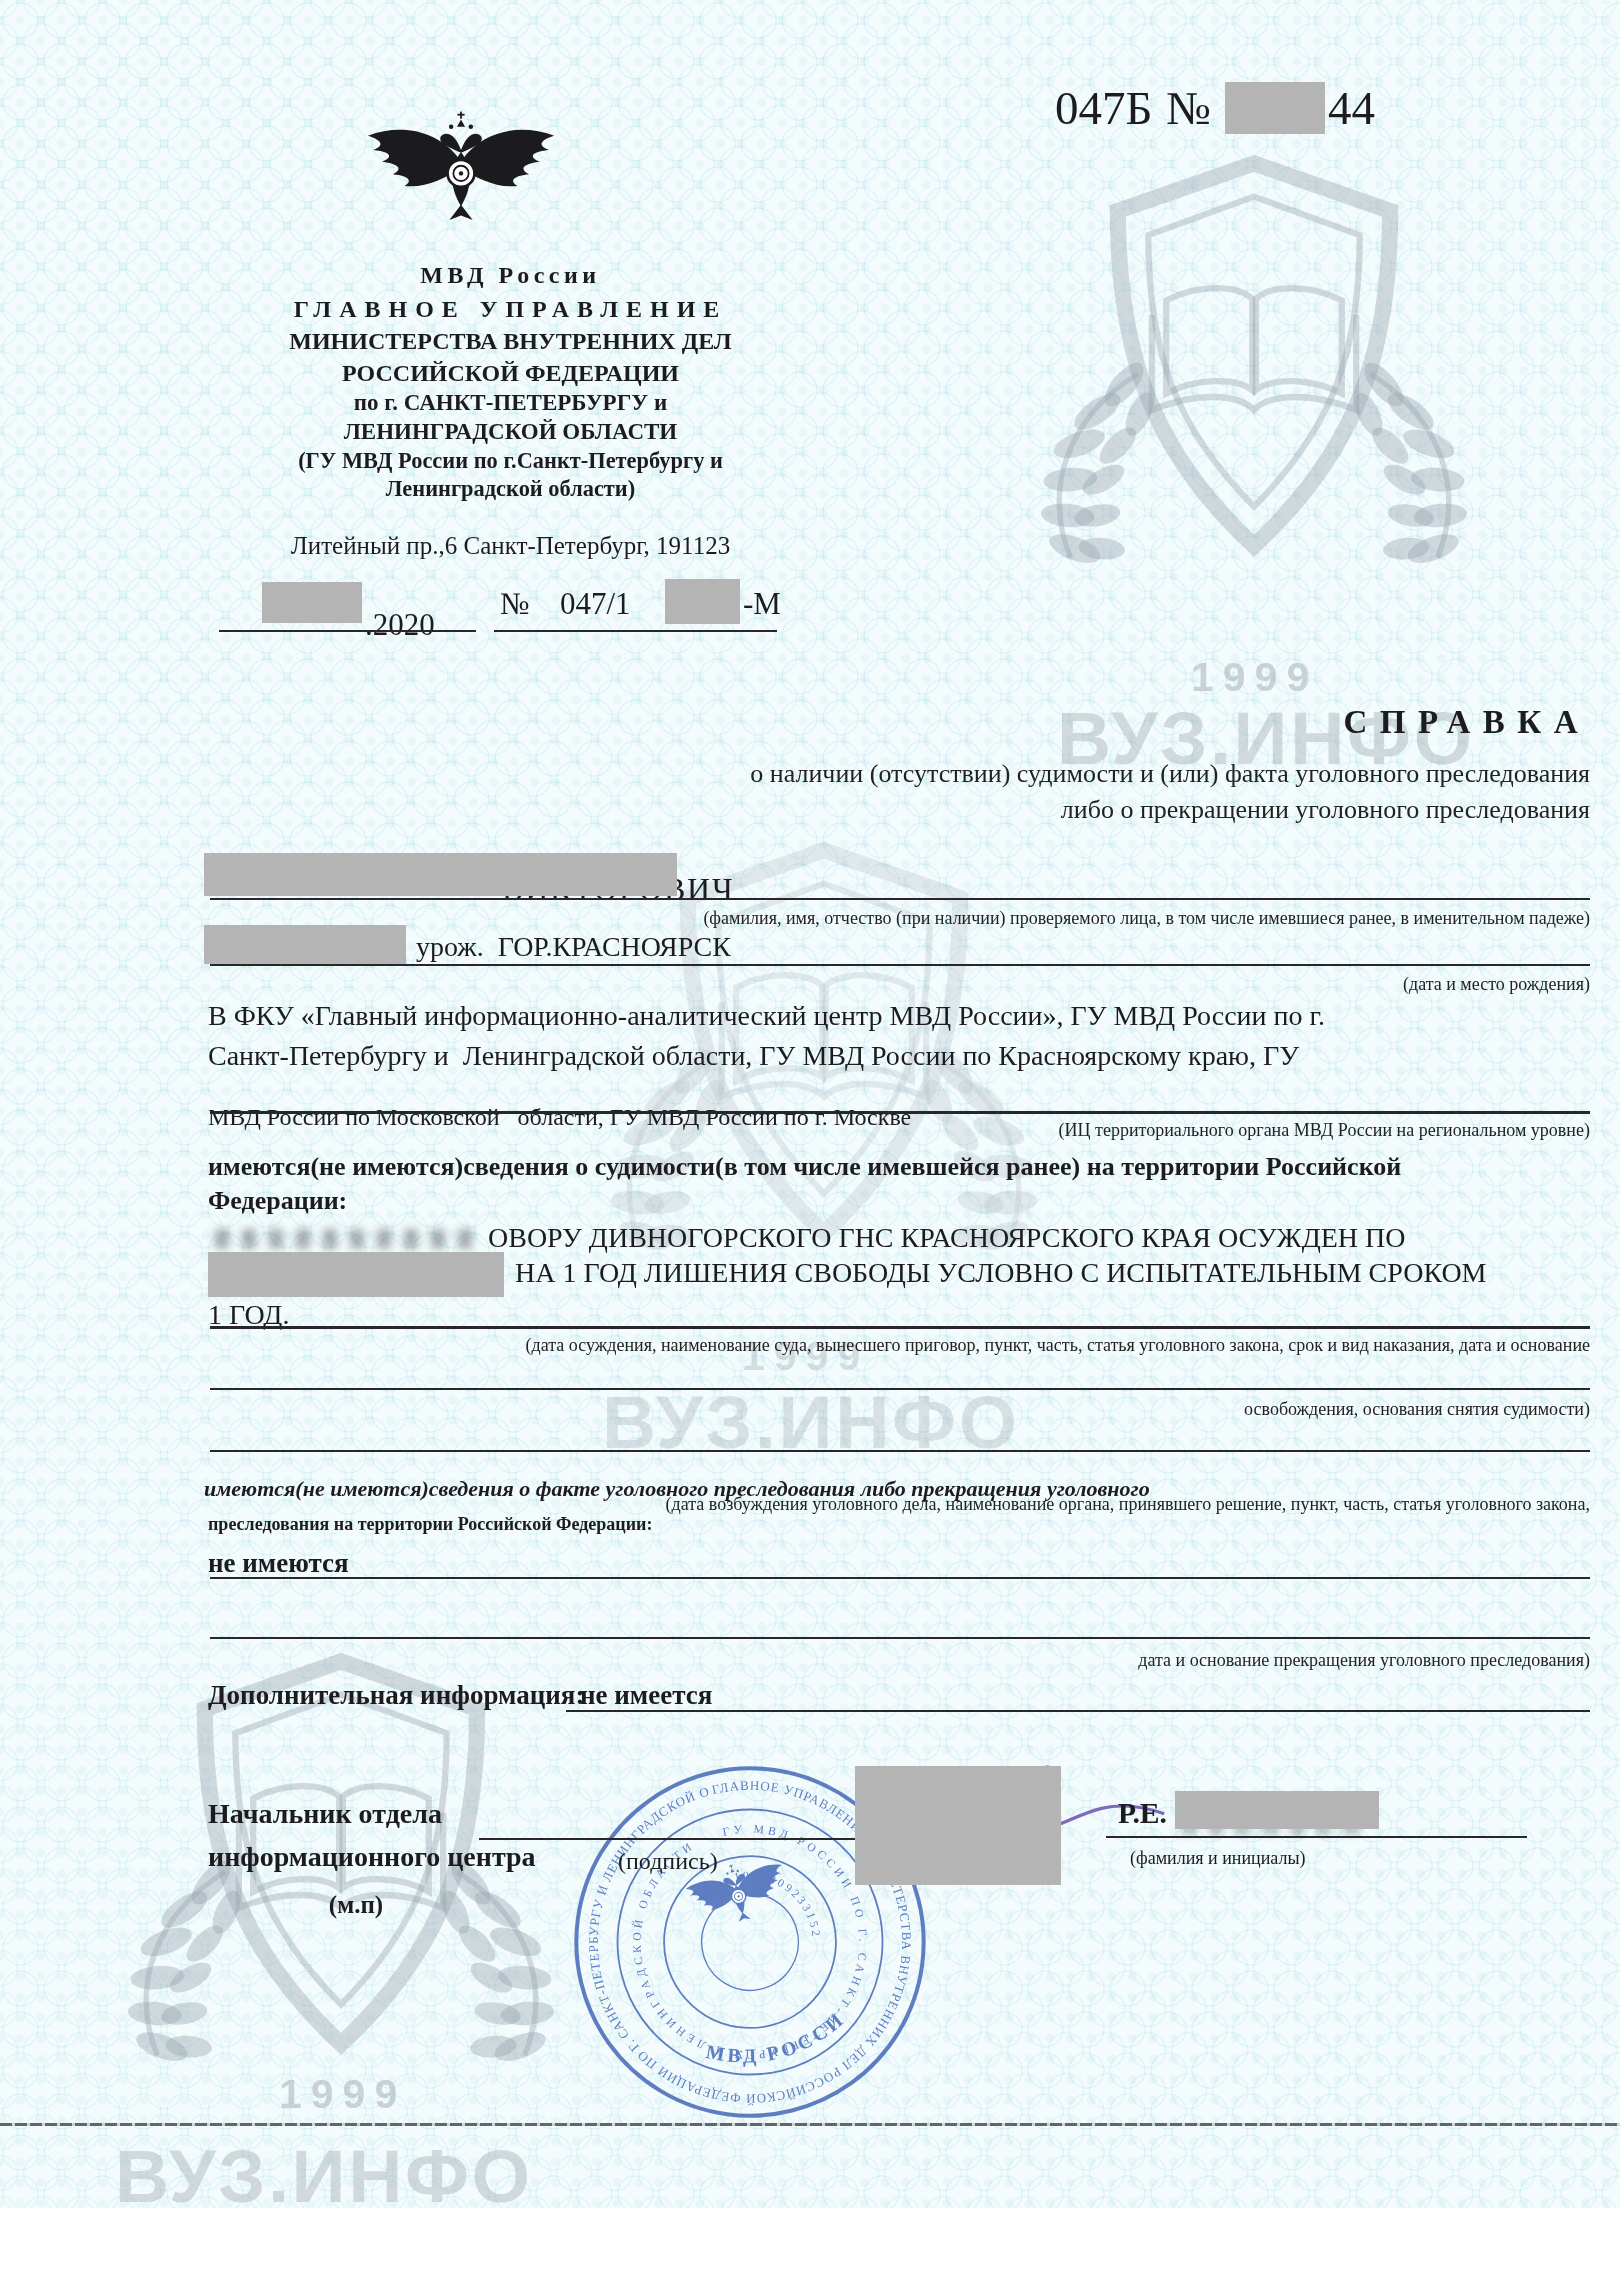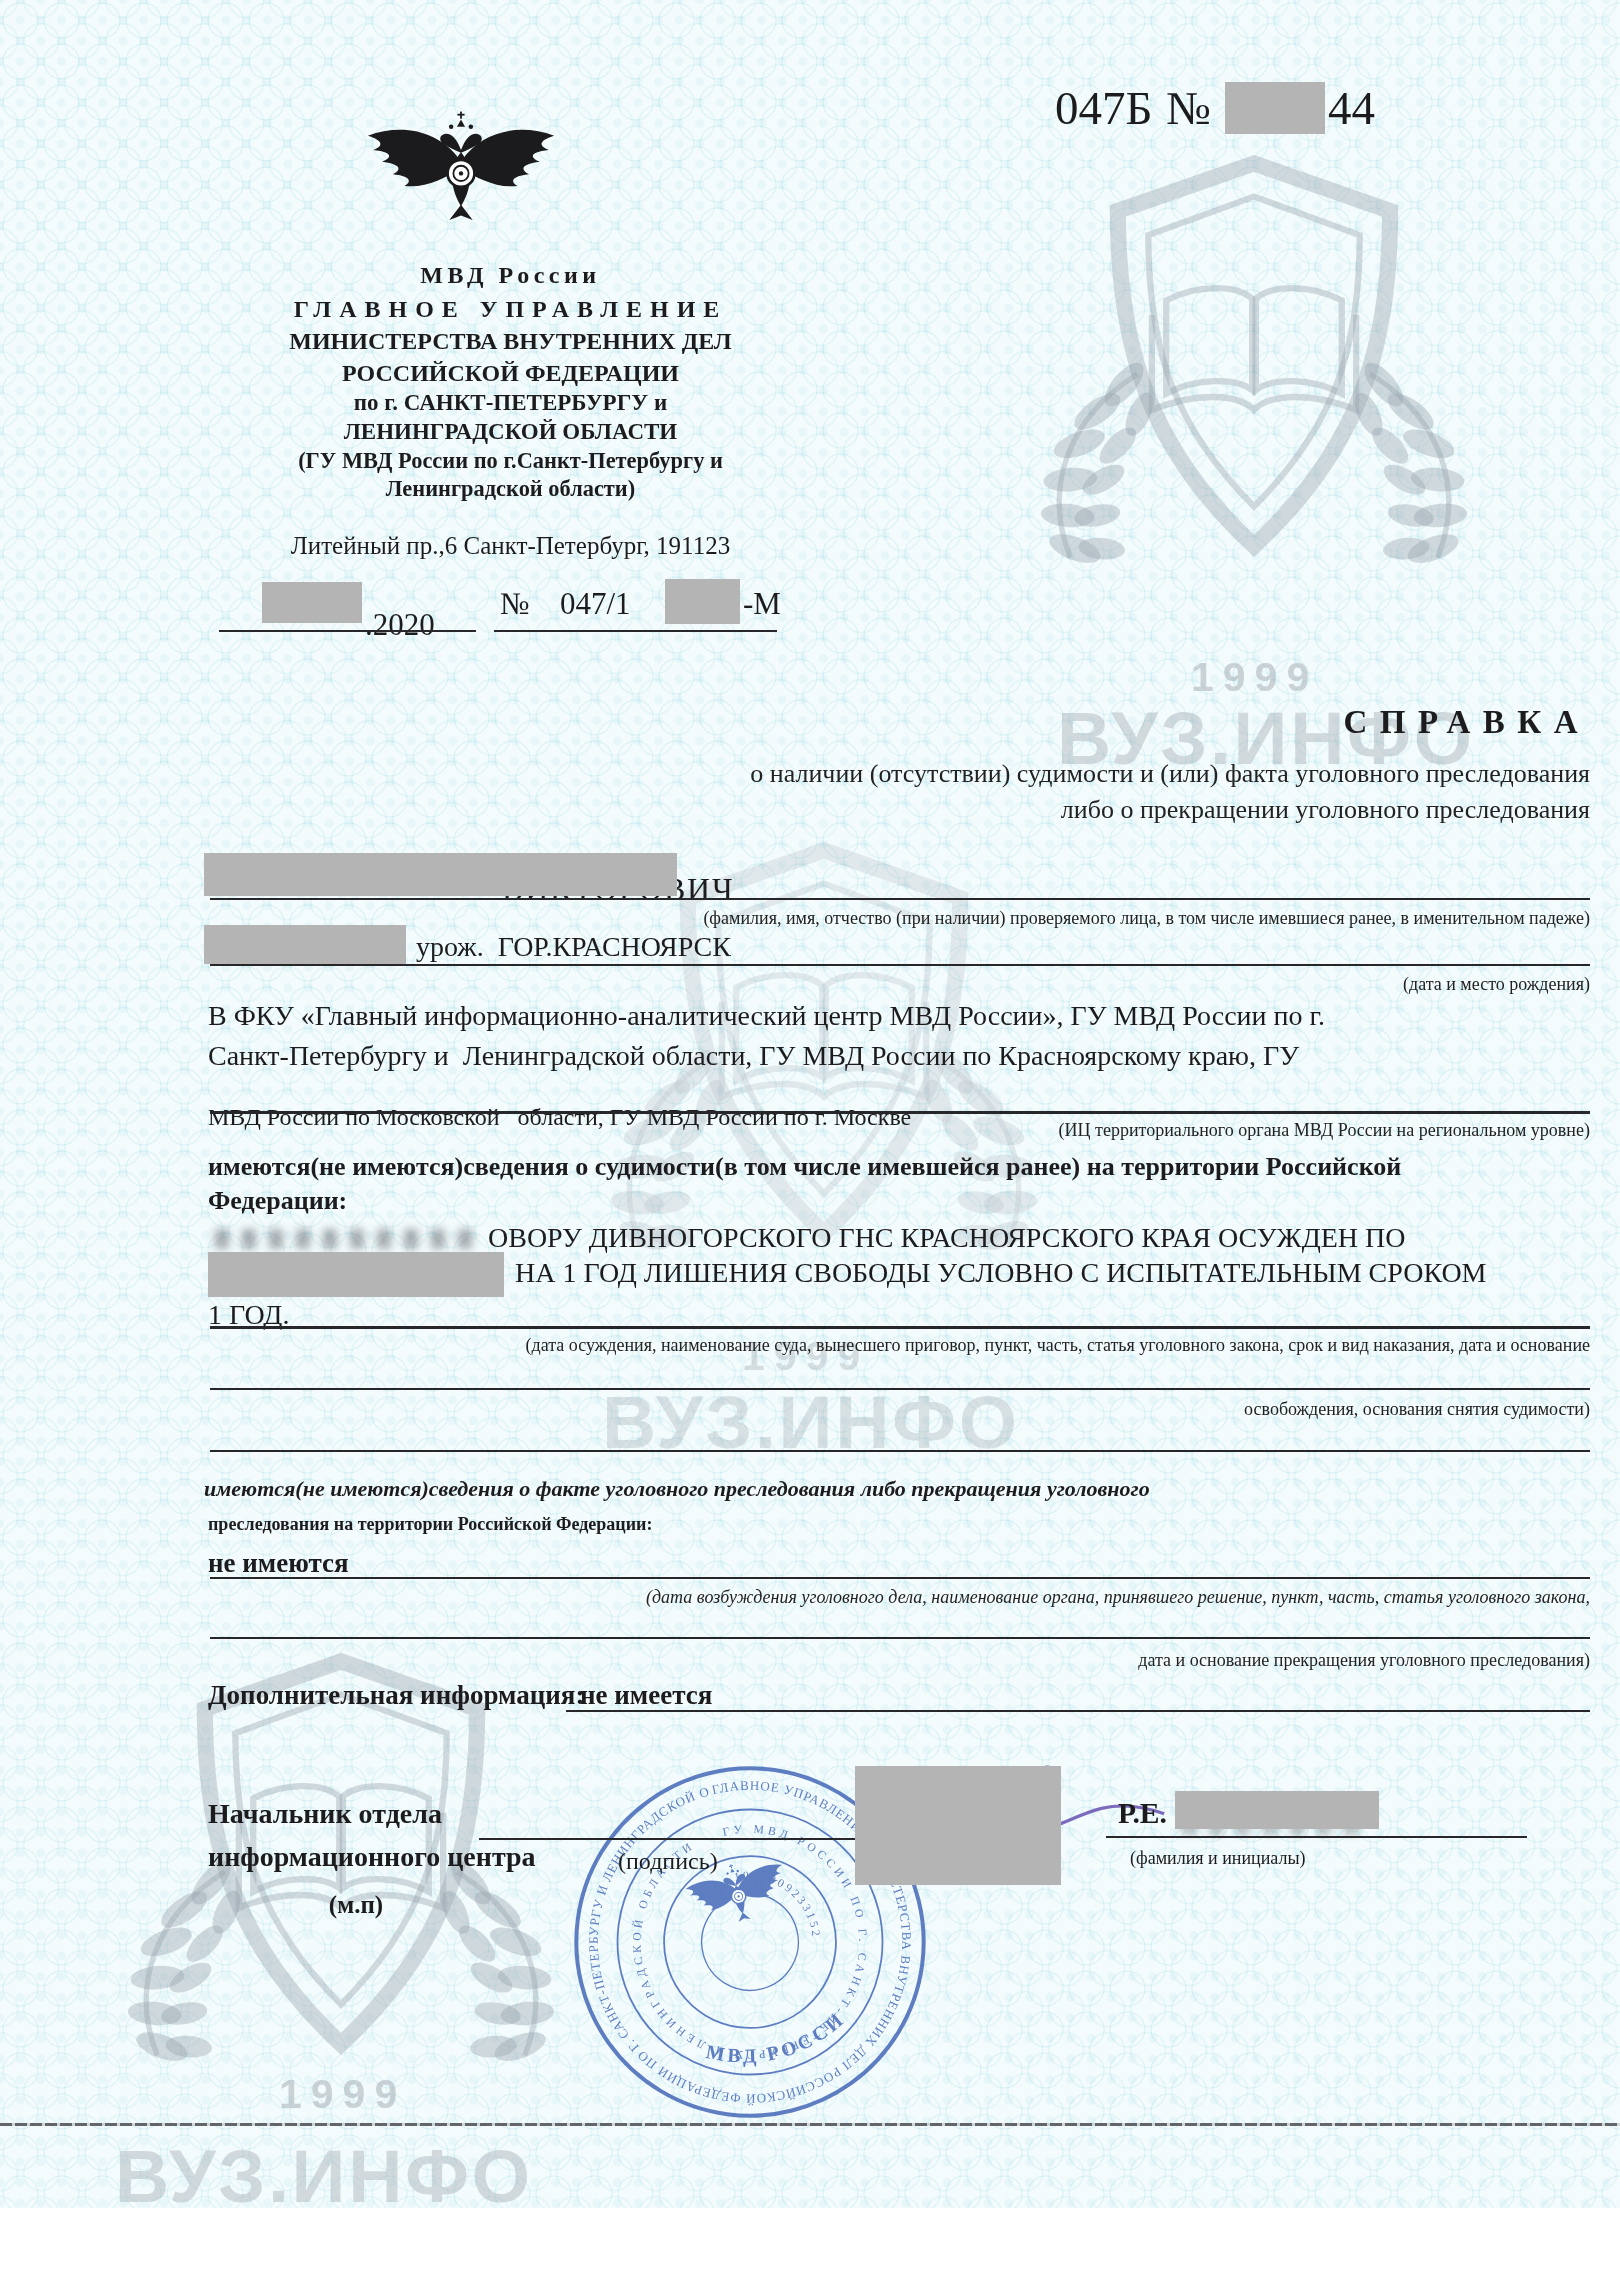--- a/index.html
+++ b/index.html
@@ -190,21 +190,21 @@
     <div class="rule" style="left:210px;top:1388px;width:1380px;"></div>
     <div class="cap" style="top:1399px;">освобождения, основания снятия судимости)</div>
     <div class="rule" style="left:210px;top:1450px;width:1380px;"></div>
   </div>
 
   <div>
     <div class="txt b" style="left:204px;top:1476px;font-size:22px;font-style:italic;">имеются(не имеются)сведения о факте уголовного преследования либо прекращения уголовного</div>
     <div class="txt b" style="left:208px;top:1514px;font-size:18px;">преследования на территории Российской Федерации:</div>
     <div class="txt b" style="left:208px;top:1548px;font-size:27px;">не имеются</div>
     <div class="rule" style="left:210px;top:1577px;width:1380px;"></div>
-    <div class="cap" style="top:1587px;font-style:italic;">(дата возбуждения уголовного дела, наименование органа, принявшего решение, пункт, часть, статья уголовного закона,</div>
+    <div class="cap" style="top:1494px;">(дата возбуждения уголовного дела, наименование органа, принявшего решение, пункт, часть, статья уголовного закона,</div>
     <div class="rule" style="left:210px;top:1637px;width:1380px;"></div>
     <div class="cap" style="top:1650px;">дата и основание прекращения уголовного преследования)</div>
   </div>
 
   <div>
     <div class="txt b" style="left:208px;top:1680px;font-size:27px;">Дополнительная информация:</div>
     <div class="txt b" style="left:580px;top:1680px;font-size:27px;">не имеется</div>
     <div class="rule" style="left:566px;top:1710px;width:1024px;"></div>
   </div>
 

